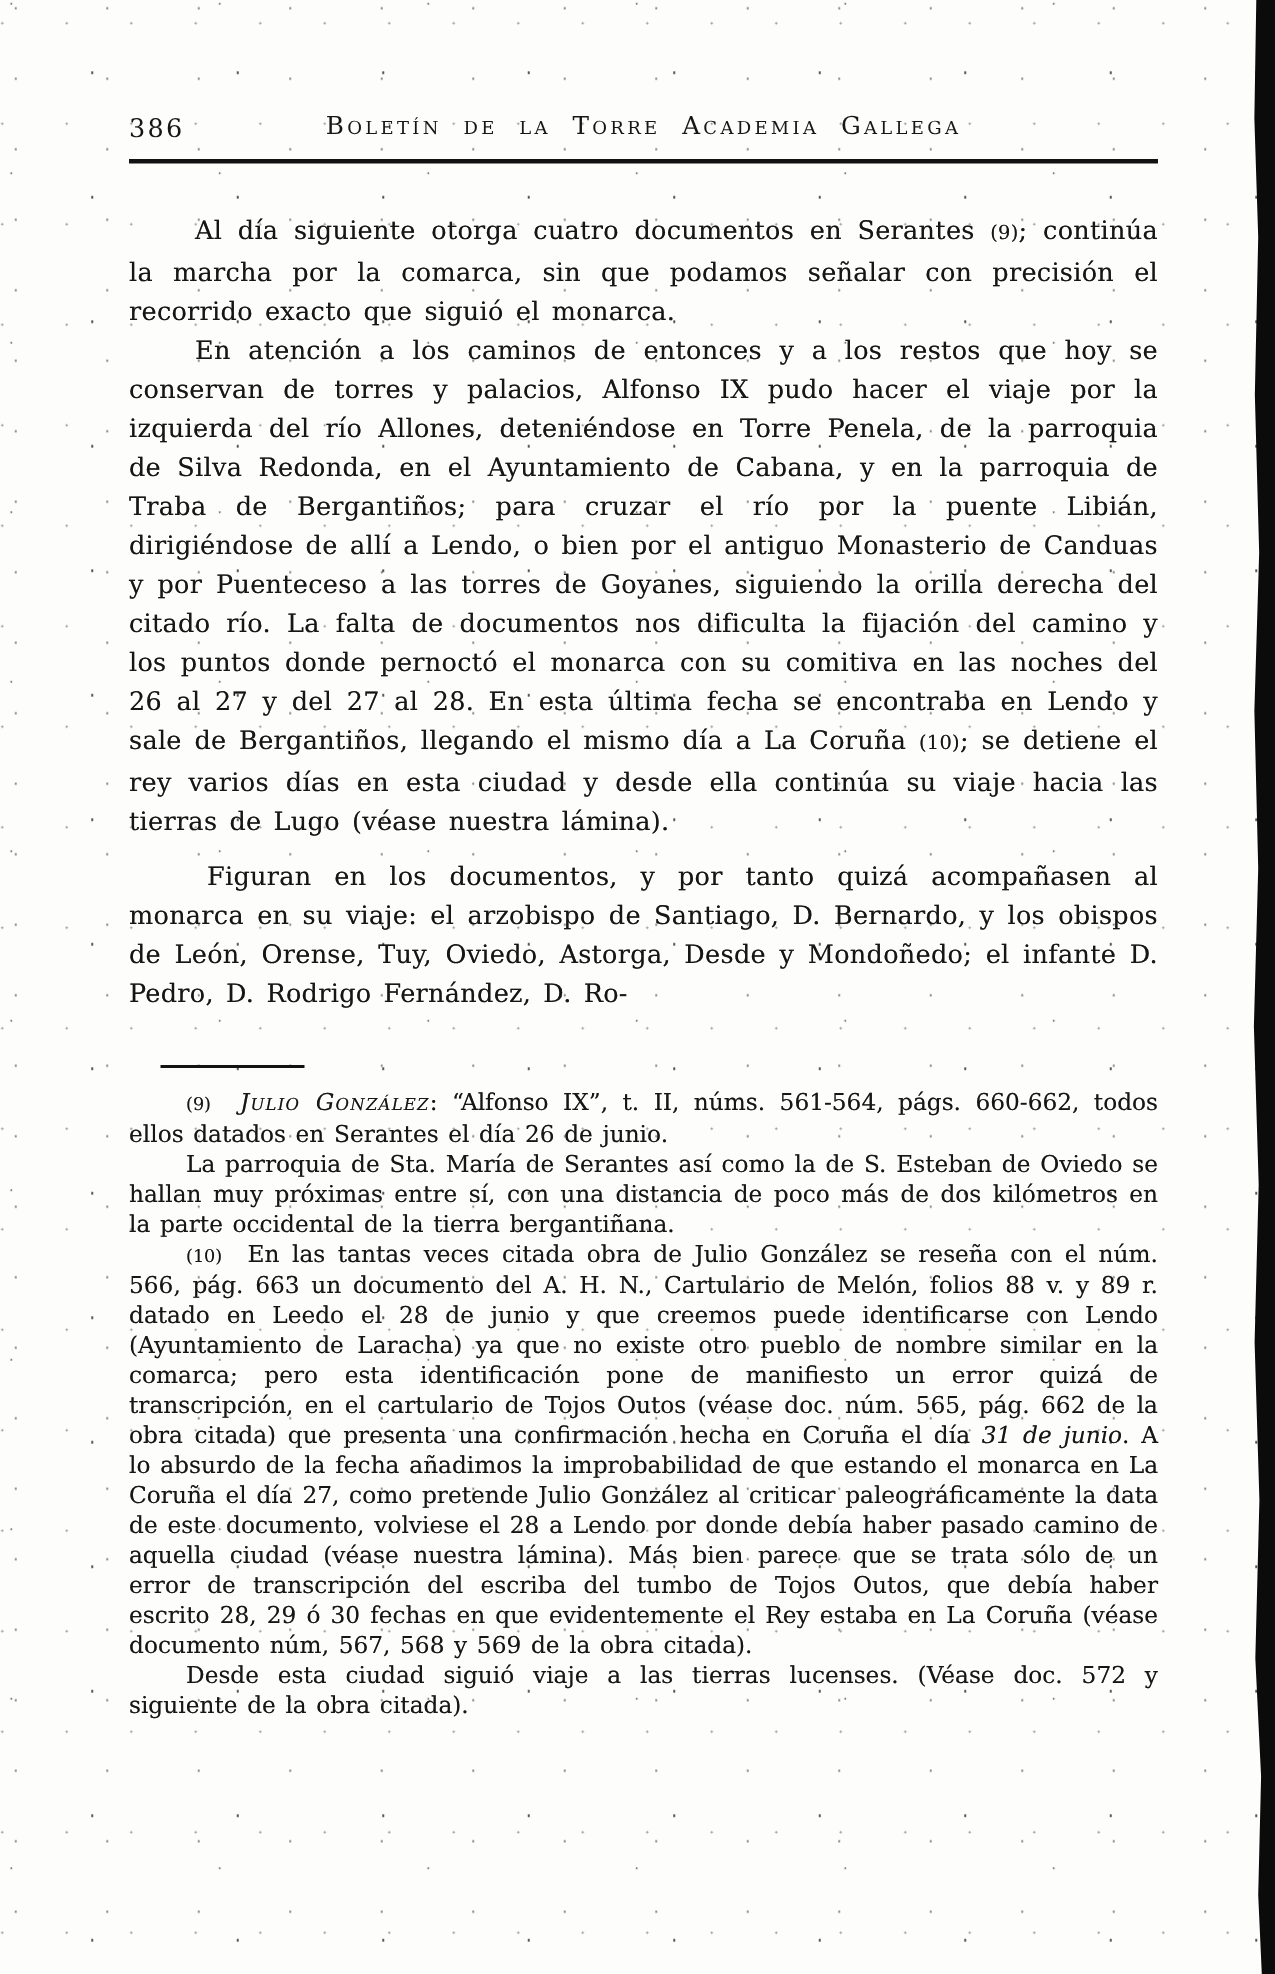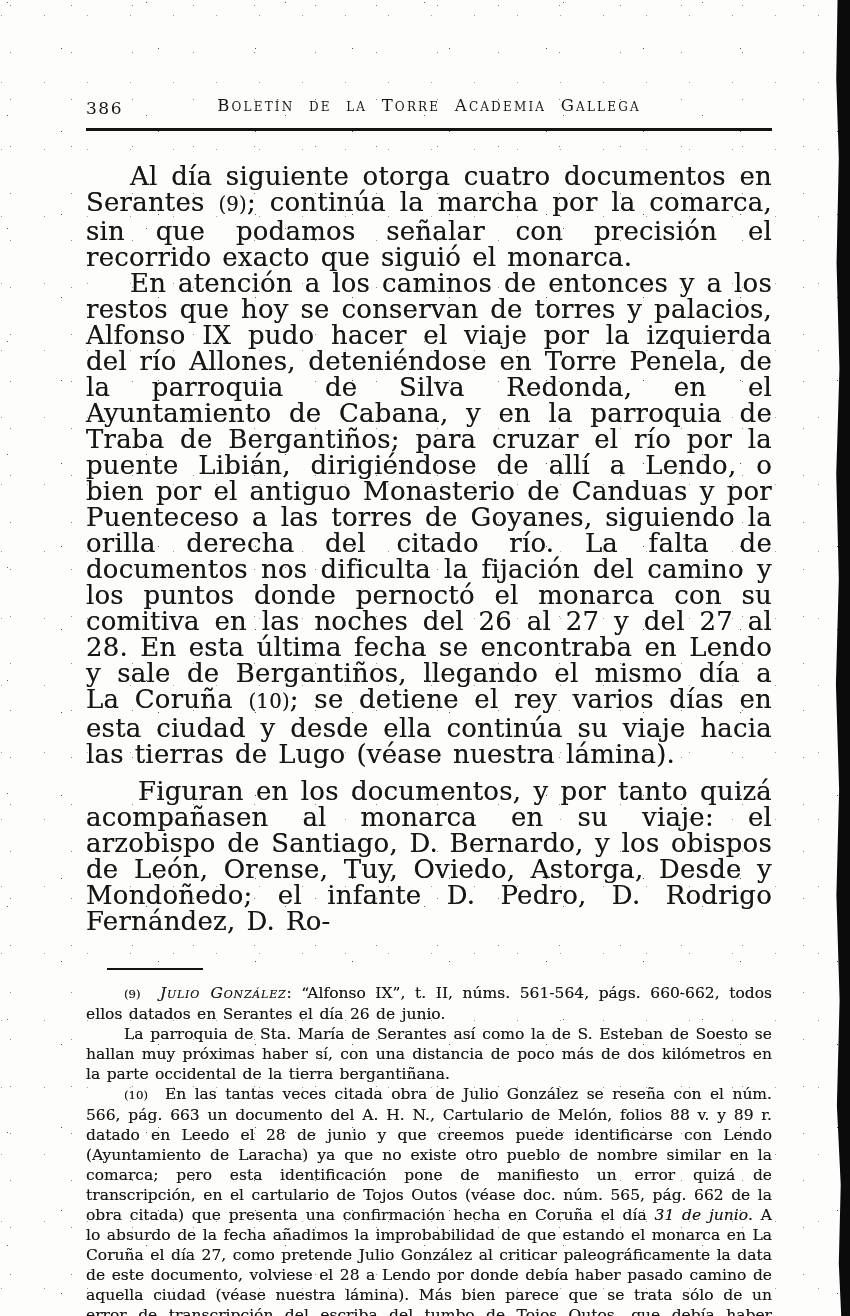--- a/index.html
+++ b/index.html
@@ -31,36 +31,36 @@
     clip-path: polygon(22% 0, 100% 0, 100% 100%, 45% 100%, 30% 96%, 42% 90%,
                        18% 84%, 35% 76%, 15% 68%, 32% 60%, 12% 52%, 30% 44%,
                        14% 36%, 34% 28%, 16% 20%, 30% 12%, 14% 6%);
   }
   .content {
     position: absolute;
     left: 86px;
     top: 0;
     width: 686px;
   }
-  .hdr { position: relative; margin-top: 96px; height: 24px; }
+  .hdr { position: relative; margin-top: 74px; height: 24px; }
   .pagenum {
     position: absolute; left: 0; top: 2px;
     font-size: 17px; letter-spacing: 1.5px;
   }
   .running-title {
     text-align: center;
     font-variant: small-caps;
     font-size: 16.5px;
     letter-spacing: 2.2px;
     word-spacing: 7px;
   }
   .hdr-rule { margin-top: 8px; border: 0; border-top: 3px solid #121212; }
   .main {
     margin-top: 32px;
-    font-size: 26px;
+    font-size: 17px;
     line-height: 26px;
     text-align: justify;
     word-spacing: 2.5px;
     letter-spacing: 0.2px;
     text-shadow: 0 0 0.4px rgba(0,0,0,0.55);
   }
   .main p { margin: 0; text-indent: 44px; }
   .main p.p3 { margin-top: 11px; text-indent: 52px; }
   .fnmark { font-size: 0.76em; }
   .fn-rule {
@@ -96,21 +96,21 @@
     <div class="main">
       <p><span>Al día siguiente otorga cuatro documentos en Serantes </span><span class="fnmark">(9)</span><span>; continúa la marcha por la comarca, sin que podamos señalar con precisión el recorrido exacto que siguió el monarca.</span></p>
       <p><span>En atención a los caminos de entonces y a los restos que hoy se conservan de torres y palacios, Alfonso IX pudo hacer el viaje por la izquierda del río Allones, deteniéndose en Torre Penela, de la parroquia de Silva Redonda, en el Ayuntamiento de Cabana, y en la parroquia de Traba de Bergantiños; para cruzar el río por la puente Libián, dirigiéndose de allí a Lendo, o bien por el antiguo Monasterio de Canduas y por Puenteceso a las torres de Goyanes, siguiendo la orilla derecha del citado río. La falta de documentos nos dificulta la fijación del camino y los puntos donde pernoctó el monarca con su comitiva en las noches del 26 al 27 y del 27 al 28. En esta última fecha se encontraba en Lendo y sale de Bergantiños, llegando el mismo día a La Coruña </span><span class="fnmark">(10)</span><span>; se detiene el rey varios días en esta ciudad y desde ella continúa su viaje hacia las tierras de Lugo (véase nuestra lámina).</span></p>
       <p class="p3">Figuran en los documentos, y por tanto quizá acompañasen al monarca en su viaje: el arzobispo de Santiago, D. Bernardo, y los obispos de León, Orense, Tuy, Oviedo, Astorga, Desde y Mondoñedo; el infante D. Pedro, D. Rodrigo Fernández, D. Ro-</p>
     </div>
 
     <hr class="fn-rule">
 
     <div class="fns">
       <p><span class="fnmark">(9)</span>&nbsp;&nbsp;<span class="smallcaps">Julio González</span><span>: “Alfonso IX”, t. II, núms. 561-564, págs. 660-662, todos ellos datados en Serantes el día 26 de junio.</span></p>
-      <p>La parroquia de Sta. María de Serantes así como la de S. Esteban de Soesto se hallan muy próximas haber sí, con una distancia de poco más de dos kilómetros en la parte occidental de la tierra bergantiñana.</p>
+      <p>La parroquia de Sta. María de Serantes así como la de S. Esteban de Oviedo se hallan muy próximas entre sí, con una distancia de poco más de dos kilómetros en la parte occidental de la tierra bergantiñana.</p>
       <p><span class="fnmark">(10)</span>&nbsp;&nbsp;<span>En las tantas veces citada obra de Julio González se reseña con el núm. 566, pág. 663 un documento del A. H. N., Cartulario de Melón, folios 88 v. y 89 r. datado en Leedo el 28 de junio y que creemos puede identificarse con Lendo (Ayuntamiento de Laracha) ya que no existe otro pueblo de nombre similar en la comarca; pero esta identificación pone de manifiesto un error quizá de transcripción, en el cartulario de Tojos Outos (véase doc. núm. 565, pág. 662 de la obra citada) que presenta una confirmación hecha en Coruña el día </span><em>31 de junio</em><span>. A lo absurdo de la fecha añadimos la improbabilidad de que estando el monarca en La Coruña el día 27, como pretende Julio González al criticar paleográficamente la data de este documento, volviese el 28 a Lendo por donde debía haber pasado camino de aquella ciudad (véase nuestra lámina). Más bien parece que se trata sólo de un error de transcripción del escriba del tumbo de Tojos Outos, que debía haber escrito 28, 29 ó 30 fechas en que evidentemente el Rey estaba en La Coruña (véase documento núm, 567, 568 y 569 de la obra citada).</span></p>
       <p>Desde esta ciudad siguió viaje a las tierras lucenses. (Véase doc. 572 y siguiente de la obra citada).</p>
     </div>
 
   </div>
 
   <div class="gutter"></div>
 
 </div>
 

